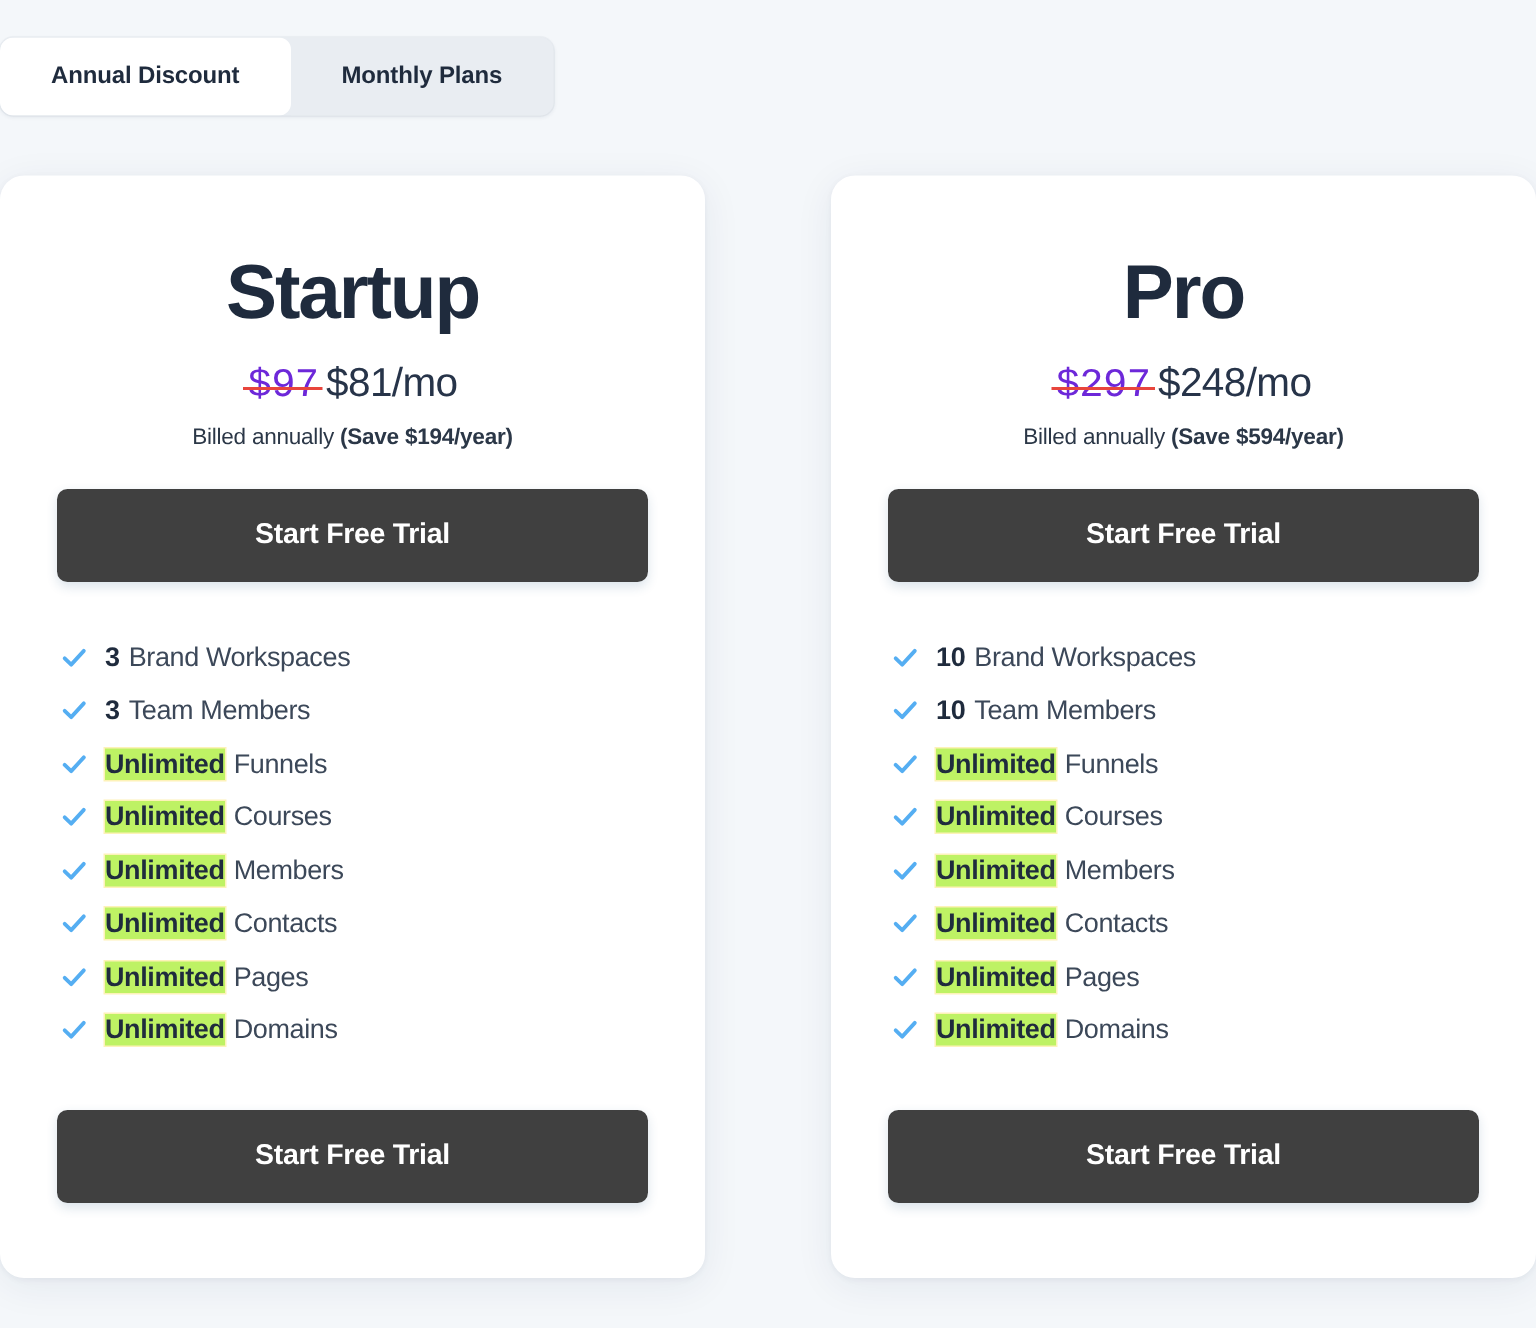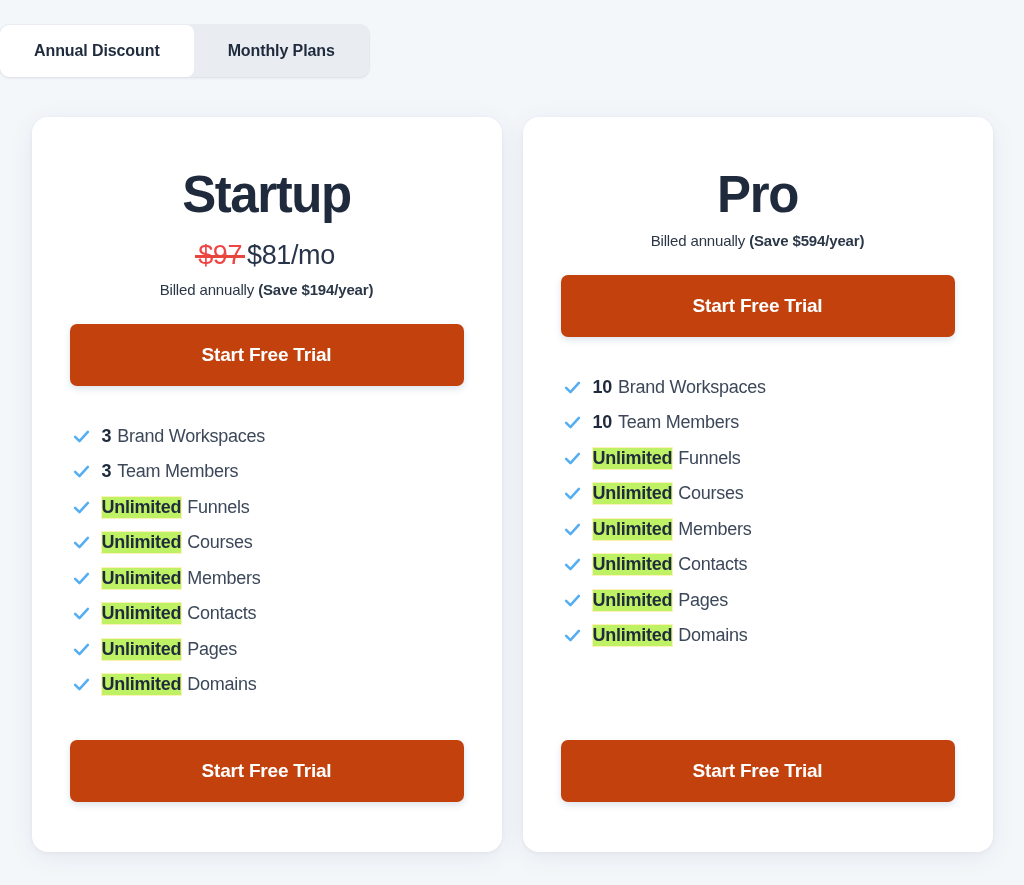--- a/index.html
+++ b/index.html
@@ -56,21 +56,21 @@
   }
 
   .toggle-btn.active {
     background: #ffffff;
     border-radius: 8px;
   }
 
   
   .cards {
     display: flex;
-    justify-content: center;
+    justify-content: space-between;
     gap: 21px;
     padding-top: 40px;
   }
 
   .card {
     width: 470px;
     height: 735px;
     background: #ffffff;
     border-radius: 16px;
     box-shadow: 0 5px 26px rgba(29, 48, 80, 0.07),
@@ -93,24 +93,25 @@
   .price-row {
     text-align: center;
     margin-top: 18px;
     font-size: 27px;
     color: #273449;
     letter-spacing: -0.4px;
     white-space: nowrap;
   }
 
   .old-price {
-    color: #ef4444;
+    color: #6d28d9;
     position: relative;
     display: inline-block;
     margin-right: 5px;
+    font-family: Liberation Mono, monospace;
   }
 
   .old-price::after {
     content: "";
     position: absolute;
     left: -3px;
     right: -3px;
     top: 51%;
     height: 2.4px;
     background: #e8453c;
@@ -129,21 +130,21 @@
 
   .billed b { font-weight: bold; }
 
   
   .cta {
     display: block;
     width: 100%;
     border: 0;
     outline: 0;
     cursor: pointer;
-    background: #c2410c;
+    background: #404040;
     color: #ffffff;
     font-family: "Liberation Sans", sans-serif;
     font-size: 19px;
     font-weight: bold;
     letter-spacing: -0.2px;
     height: 62px;
     border-radius: 7px;
     box-shadow: 0 3px 7px rgba(40, 90, 130, 0.16);
   }
 
@@ -264,20 +265,21 @@
               <path d="M2.5 10.5 L7.6 15.4 L17.5 4.6" fill="none" stroke="#55aef2" stroke-width="3" stroke-linecap="round" stroke-linejoin="round"></path>
             </svg>
             <span class="qty hl">Unlimited</span>
             <span class="feature-label">Domains</span>
           </li>
         </ul>
         <button class="cta cta-bottom">Start Free Trial</button>
       </div>
       <div class="card">
         <div class="plan-name">Pro</div>
+        <div class="price-row"><span class="old-price">$297</span><span class="new-price">$248/mo</span></div>
         <div class="billed"><span>Billed annually </span><b>(Save $594/year)</b></div>
         <button class="cta cta-top">Start Free Trial</button>
         <ul class="features">
           <li class="feature">
             <svg class="check" viewBox="0 0 20 20">
               <path d="M2.5 10.5 L7.6 15.4 L17.5 4.6" fill="none" stroke="#55aef2" stroke-width="3" stroke-linecap="round" stroke-linejoin="round"></path>
             </svg>
             <span class="qty">10</span>
             <span class="feature-label">Brand Workspaces</span>
           </li>

